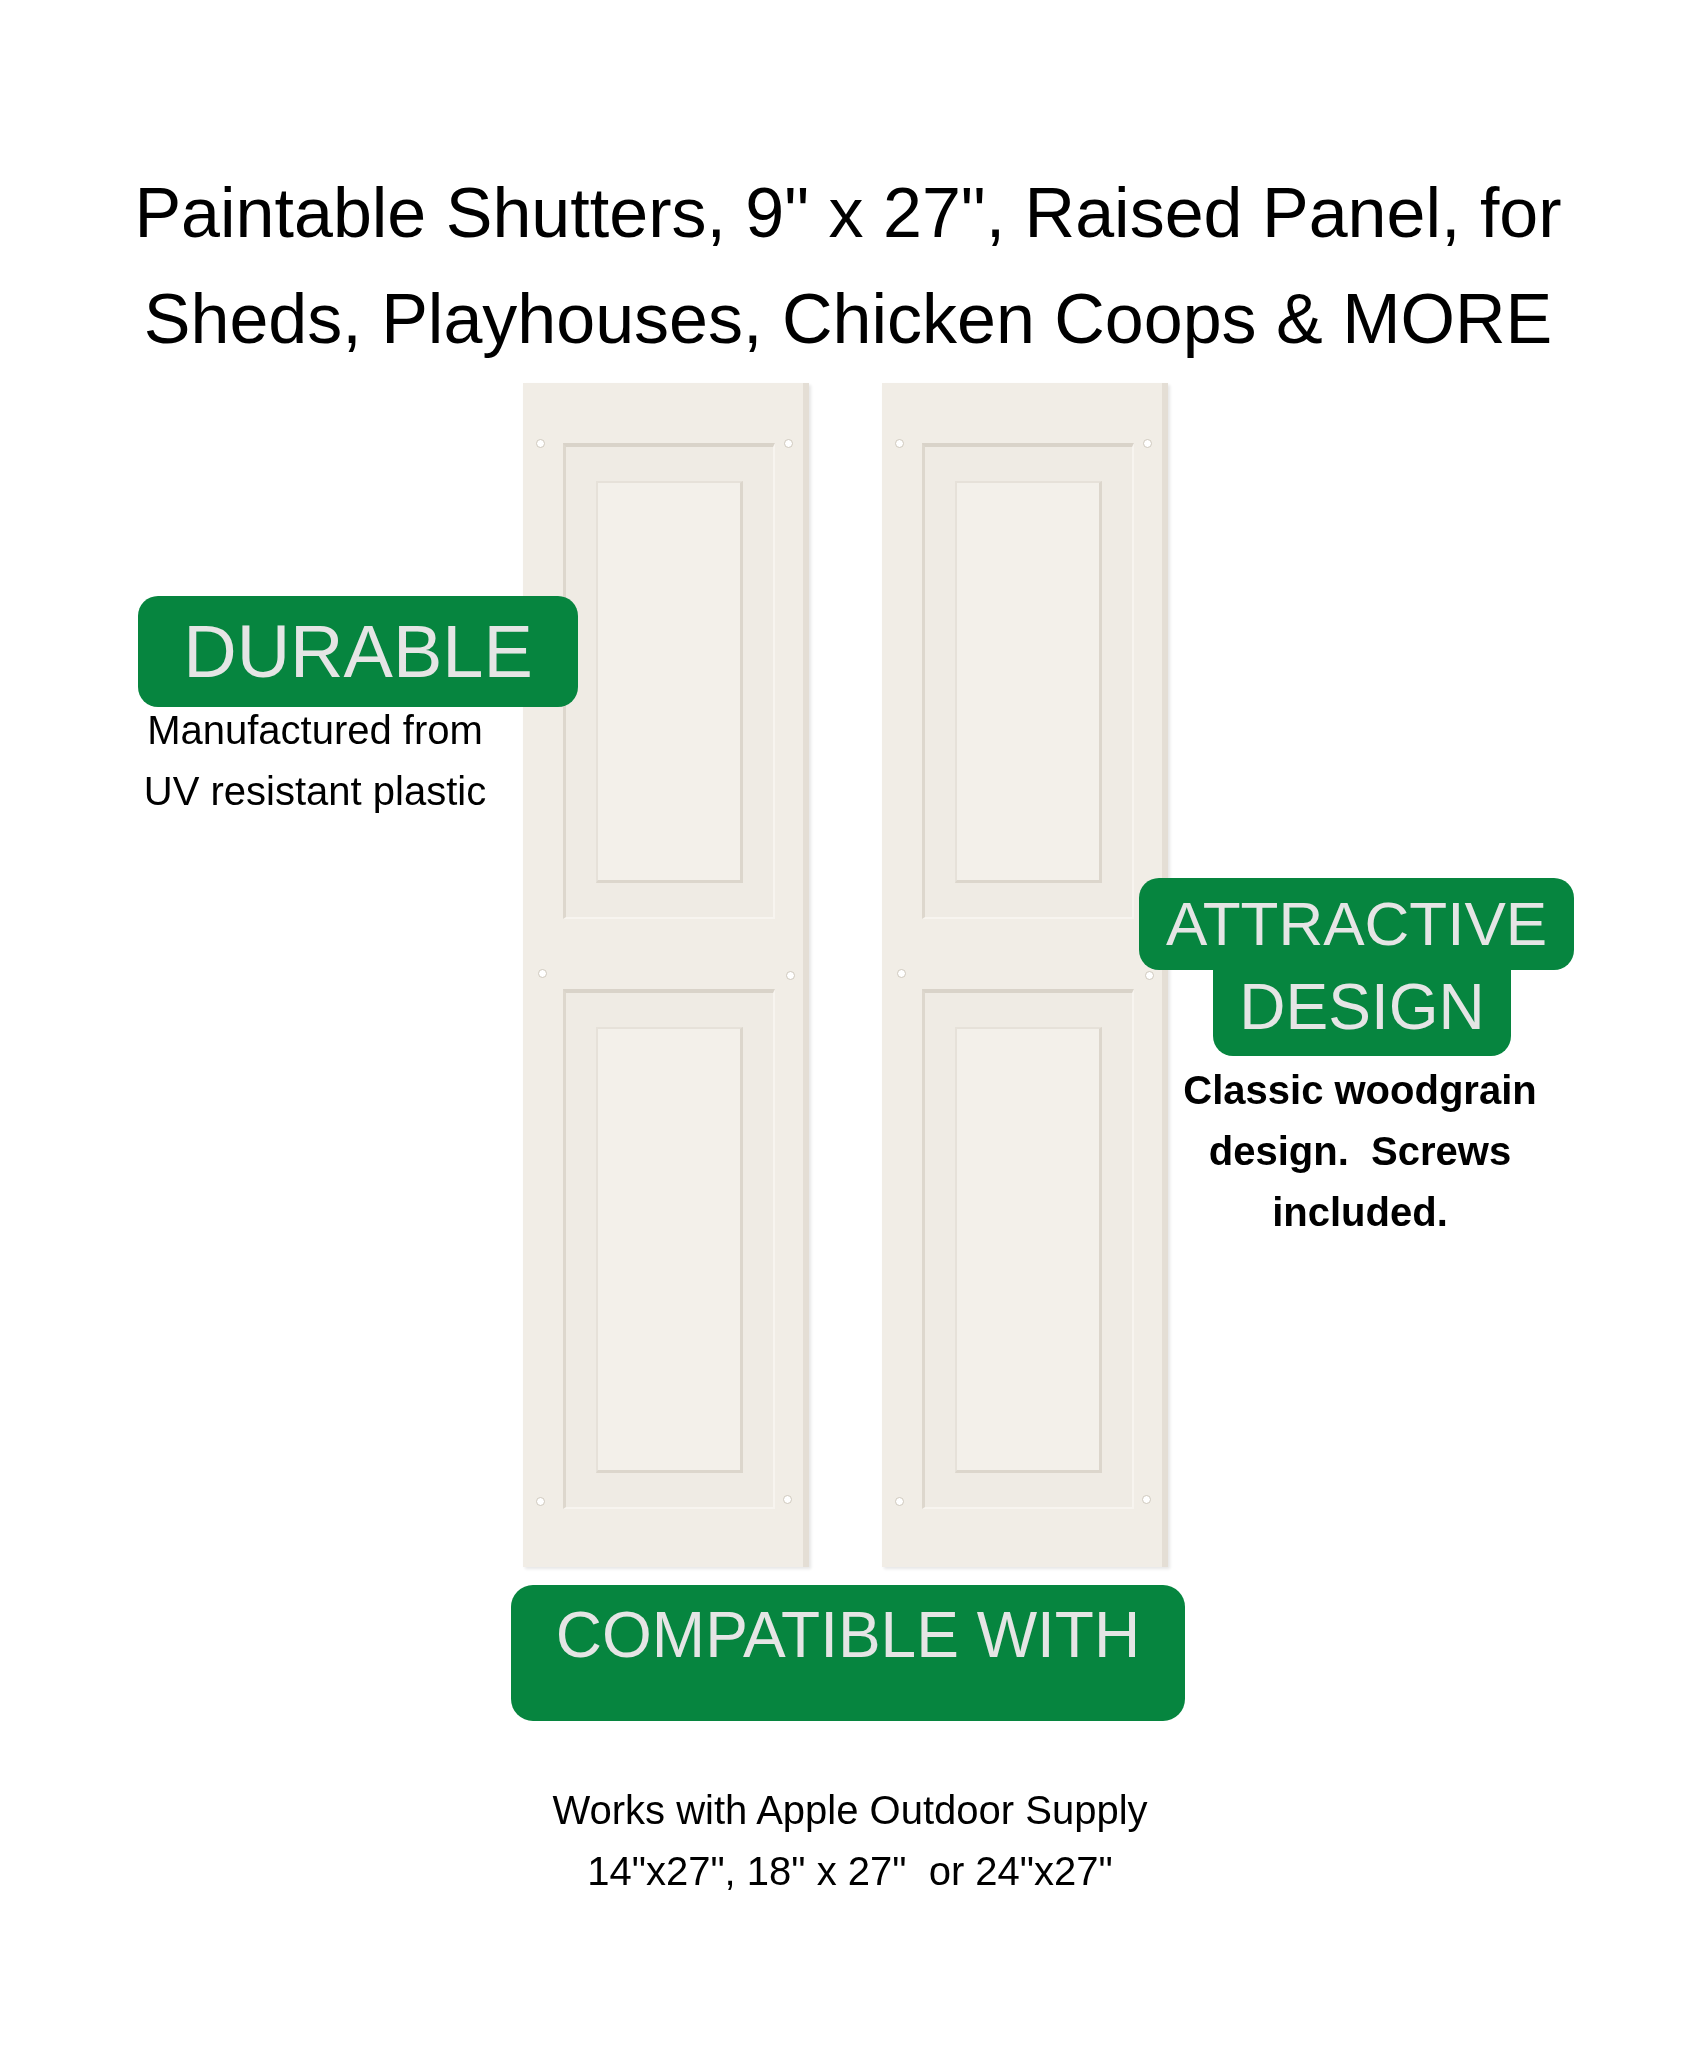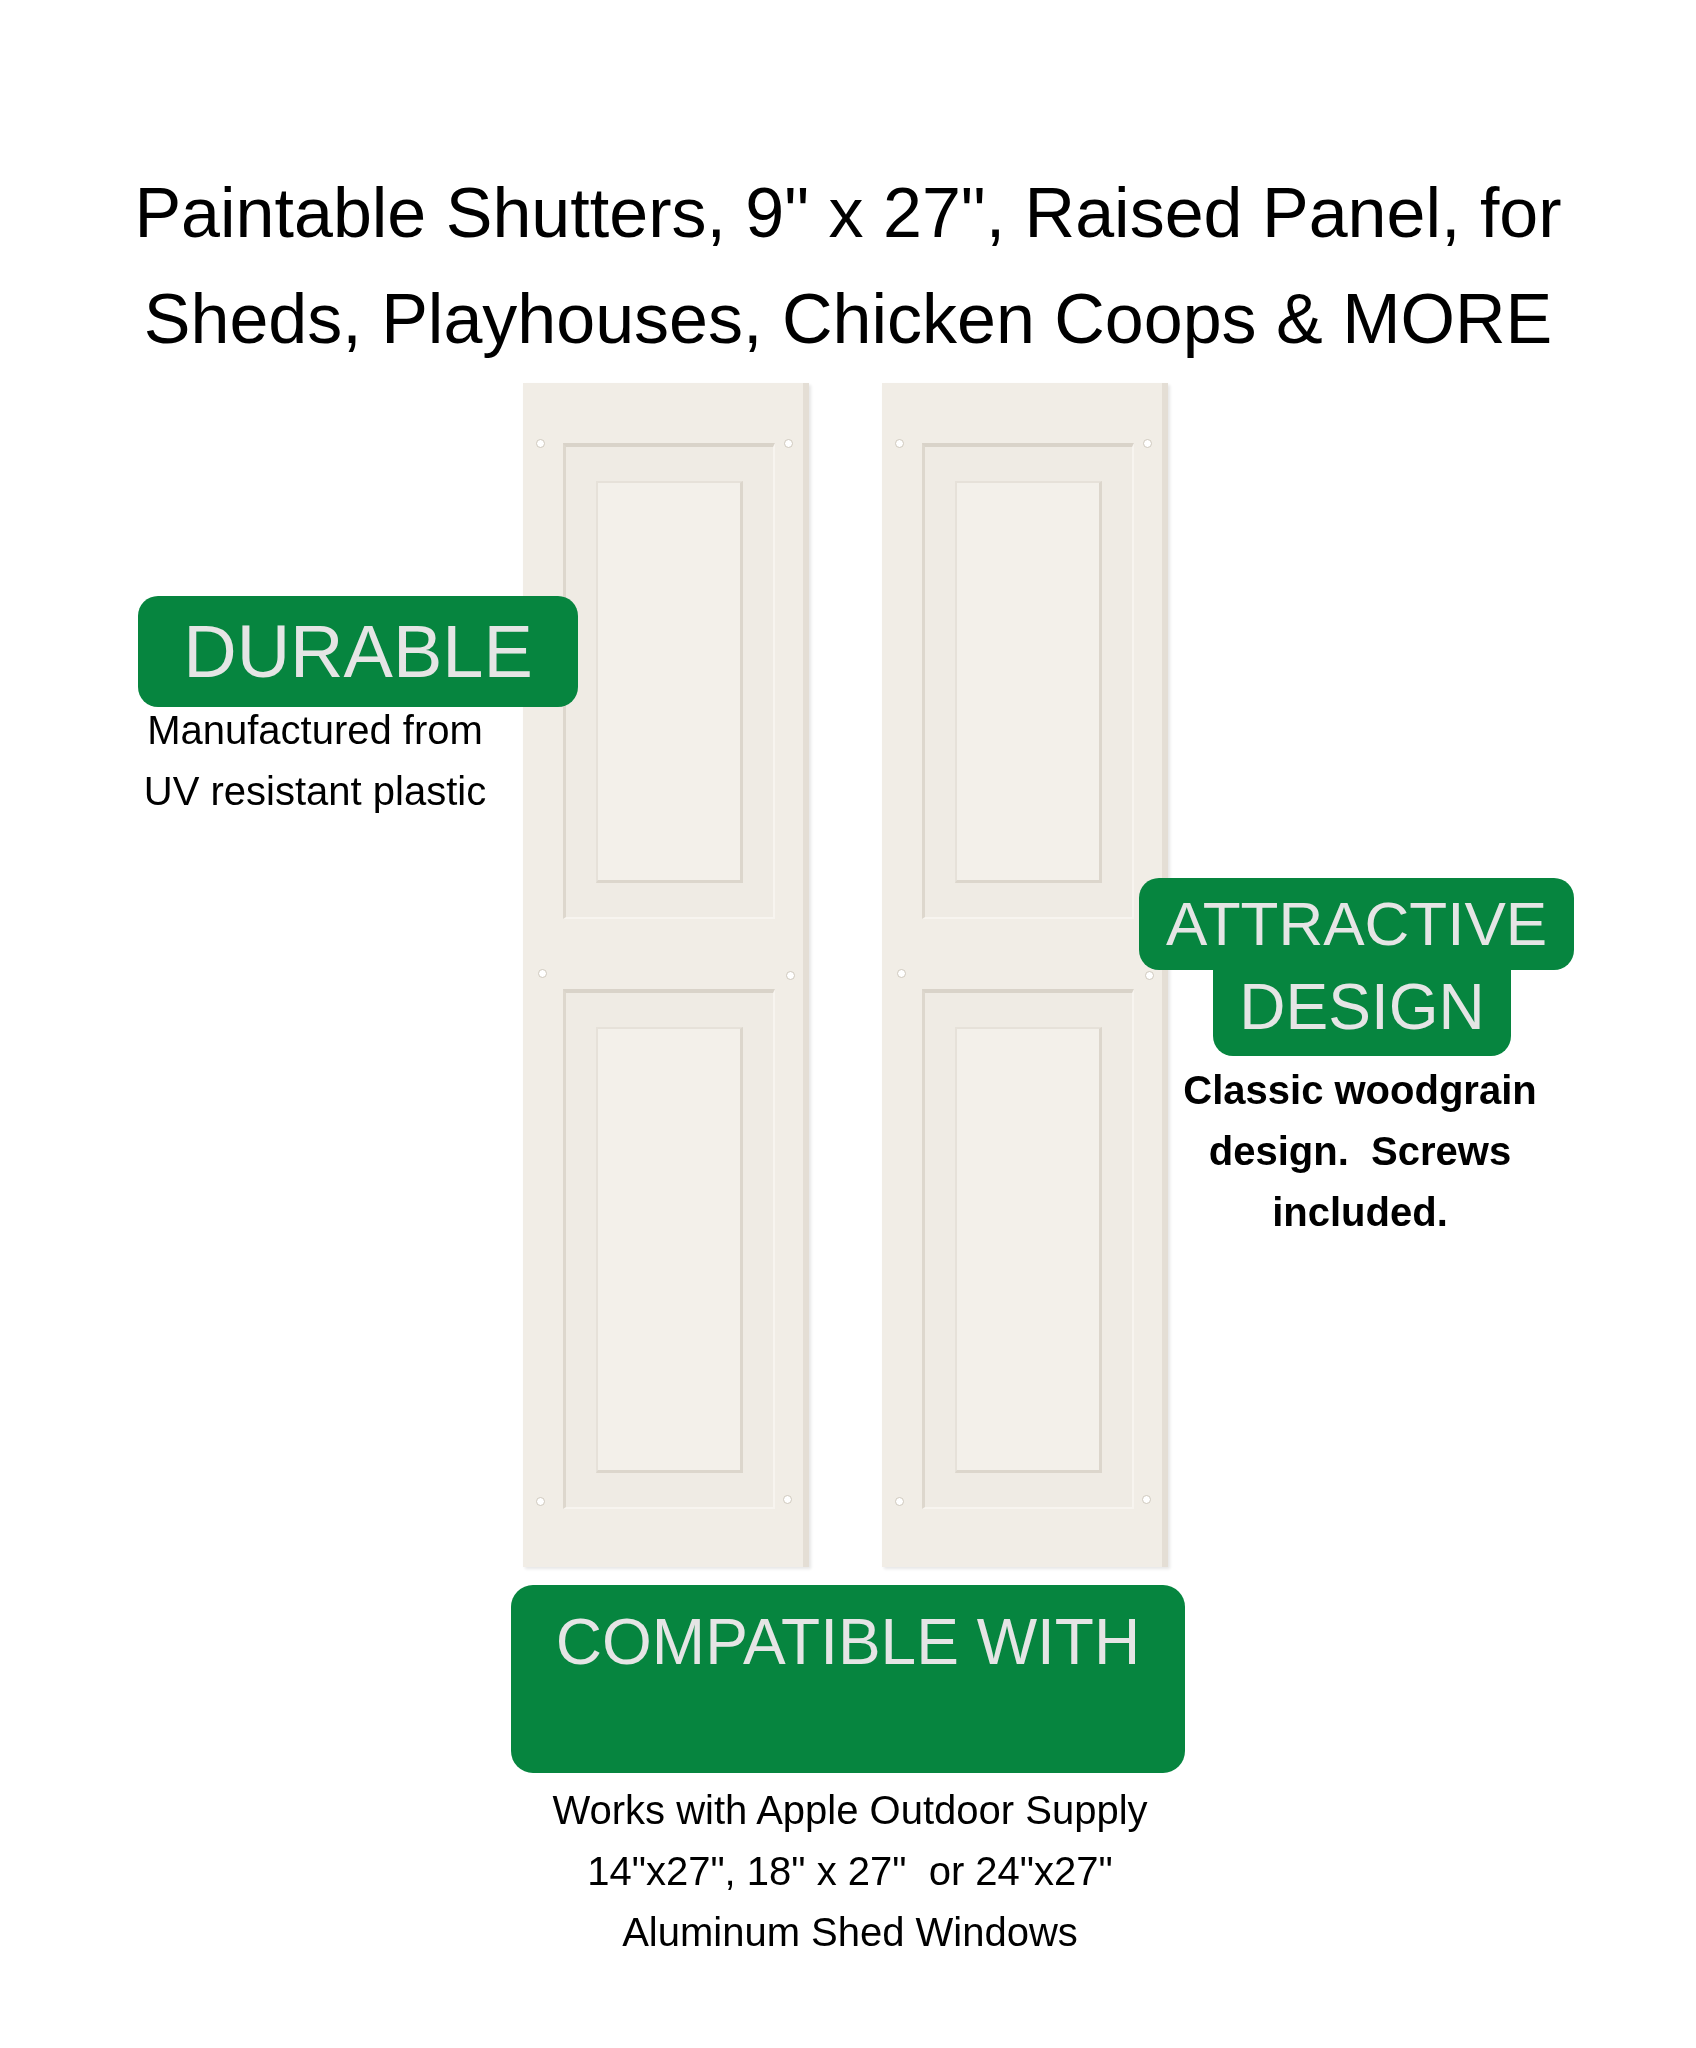--- a/index.html
+++ b/index.html
@@ -53,22 +53,22 @@
   }
   .badge-attr-top {
     left: 1139px; top: 878px; width: 435px; height: 92px;
     border-radius: 20px; font-size: 62px; line-height: 92px;
   }
   .badge-attr-bot {
     left: 1213px; top: 966px; width: 298px; height: 90px;
     border-radius: 0 0 20px 20px; font-size: 64px; line-height: 82px;
   }
   .badge-compat {
-    left: 511px; top: 1585px; width: 674px; height: 188px;
-    border-radius: 22px; font-size: 64px; line-height: 92px; padding-top: 11px;
+    left: 511px; top: 1585px; width: 674px; height: 136px;
+    border-radius: 22px; font-size: 64px; line-height: 92px; padding-top: 4px;
   }
   .badge-compat span { display: block; }
 
   .desc {
     position: absolute; text-align: center; font-size: 40px; line-height: 61px;
   }
   .desc span { display: block; }
   .desc-durable { left: 100px; top: 700px; width: 430px; }
   .desc-attr { left: 1160px; top: 1060px; width: 400px; font-weight: bold; }
   .desc-compat { left: 470px; top: 1780px; width: 760px; }
@@ -124,14 +124,13 @@
   <span style="white-space:pre;">design.  Screws</span>
   <span>included.</span>
 </div>
 
 <div class="badge badge-compat">
   <span>COMPATIBLE WITH</span>
 </div>
 <div class="desc desc-compat">
   <span>Works with Apple Outdoor Supply</span>
   <span style="white-space:pre;">14"x27", 18" x 27"  or 24"x27"</span>
-  <span>Aluminum Shed Windows</span>
 </div>
 
 </body></html>

